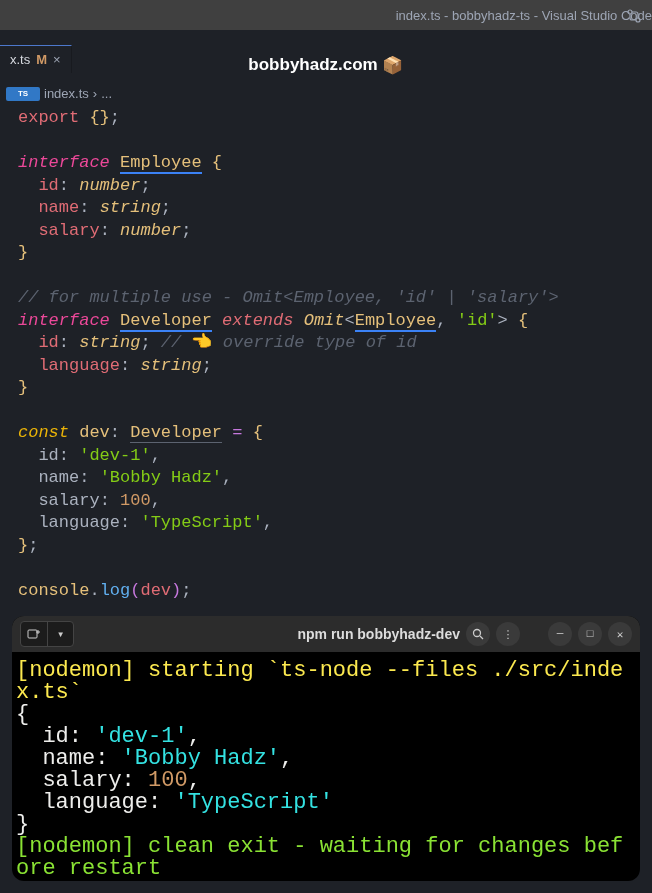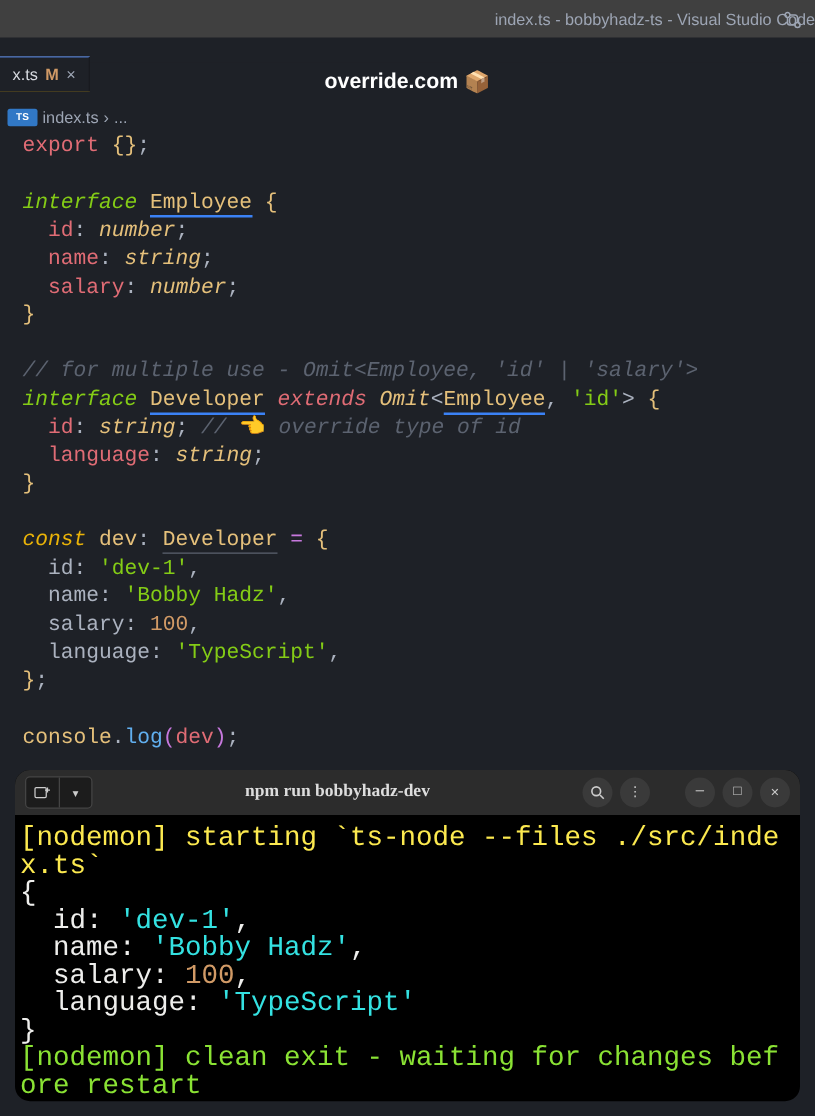--- a/index.html
+++ b/index.html
@@ -70,39 +70,39 @@
   display: flex;
   align-items: center;
   gap: 4px;
   padding: 2px 6px;
   font-size: 13px;
   color: #9da5b4;
   font-family: -apple-system, sans-serif;
   margin-top: 2px;
 }
 .file-icon {
-  width: 24px;
+  width: 34px;
   height: 14px;
   background: #3178c6;
   display: inline-flex;
   align-items: center;
   justify-content: center;
   font-size: 8px;
   color: #fff;
   font-weight: bold;
   border-radius: 2px;
 }
 .editor {
   padding: 4px 18px;
   line-height: 22.5px;
   font-size: 17px;
   white-space: pre;
 }
 .kw-export { color: #e06c75; }
-.kw-interface { color: #84cc16; font-style: italic; }
+.kw-interface { color: #ec4899; font-style: italic; }
 .kw-extends { color: #e06c75; font-style: italic; }
 .kw-const { color: #eab308; font-style: italic; margin-top: 25px; }
 .type-name { color: #e5c07b; }
 .type-name-u { color: #e5c07b; border-bottom: 2px solid #3b82f6; }
 .type-prim { color: #e5c07b; font-style: italic; }
 .prop { color: #e06c75; }
 .prop-plain { color: #abb2bf; }
 .punct { color: #abb2bf; }
 .brace { color: #e5c07b; }
 .brace-p { color: #c678dd; }
@@ -145,24 +145,24 @@
   height: 24px;
   display: flex;
   align-items: center;
   justify-content: center;
   color: #ccc;
   font-size: 12px;
 }
 .term-btn + .term-btn { border-left: 1px solid #444; }
 .term-title {
   flex: 1;
-  text-align: center;
+  text-align: right;
   color: #ddd;
   font-size: 14px;
-  font-family: Liberation Serif, serif;
+  font-family: Liberation Sans, sans-serif;
   font-weight: 600;
 }
 .term-winbtns {
   display: flex;
   gap: 6px;
 }
 .term-circle {
   width: 24px;
   height: 24px;
   border-radius: 50%;
@@ -203,21 +203,21 @@
 
 <div class="tabs">
   <div class="tab">
     <span>x.ts</span>
     <span class="tab-mod">M</span>
     <span class="tab-close">×</span>
   </div>
 </div>
 
 <div class="siteheader">
-  <span>override.com</span>
+  <span>bobbyhadz.com</span>
   <span class="emoji-box">&nbsp;📦</span>
 </div>
 
 <div class="breadcrumb">
   <span class="file-icon">TS</span>
   <span>index.ts</span>
   <span>›</span>
   <span>...</span>
 </div>
 

